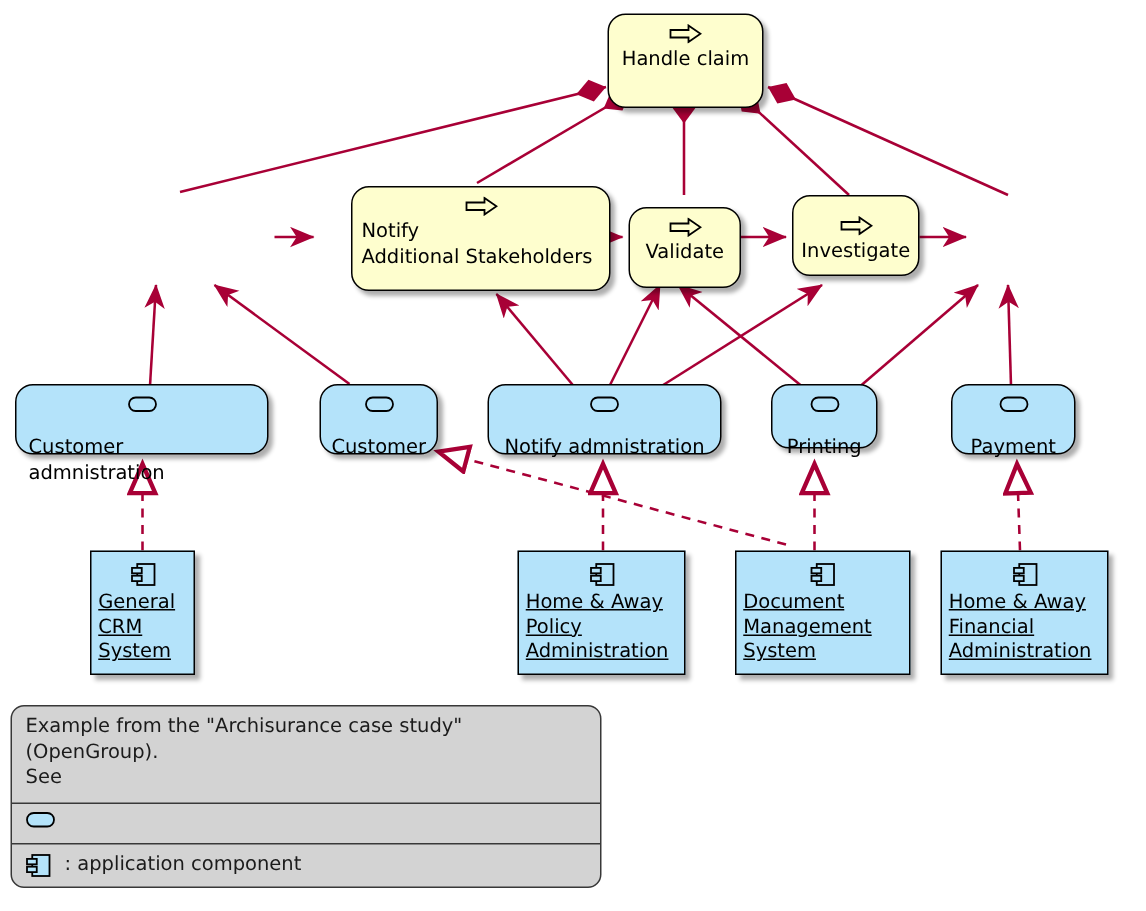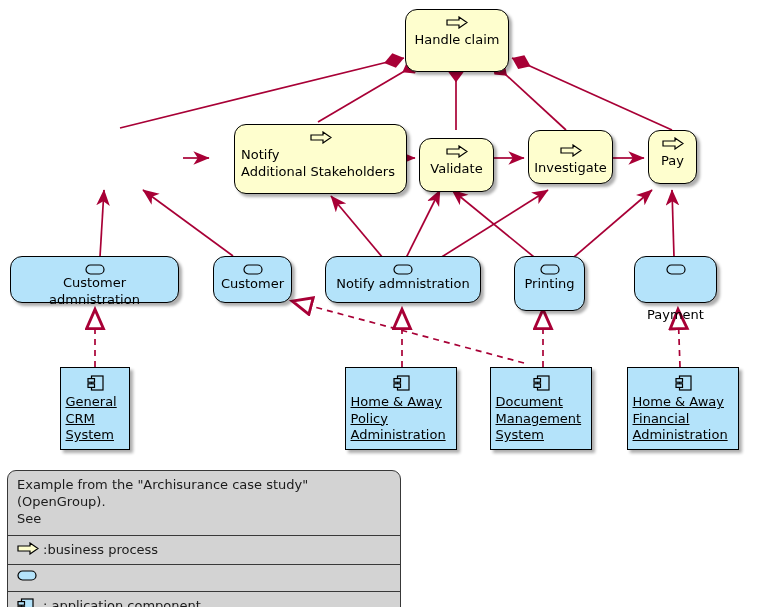--- a/index.html
+++ b/index.html
@@ -32,21 +32,21 @@
   }
   .process .glyph{margin-top:6px;height:15px;}
   .process .label{text-align:center;margin-top:1px;padding:0 8px;}
   .process.leftlabel .label{text-align:left;width:100%;padding:0 0 0 12px;}
 
   
   .service{
     background:#B4E3FA;border-radius:12px;justify-content:flex-start;
   }
   .service .glyph{margin-top:7px;height:12px;}
-  .service .label{text-align:center;margin-top:0;padding:0 8px;}
+  .service .label{text-align:left;margin-top:16px;padding:0 8px;}
 
   
   .component{
     background:#B4E3FA;border-radius:0;justify-content:flex-start;text-decoration:underline;
   }
   .component .glyph{margin-top:7px;height:16px;}
   .component .label{text-align:left;margin-top:3px;width:100%;padding:0 0 0 9px;}
 
   
   .ico{display:block;}
@@ -149,28 +149,20 @@
 
   <div class="node process" style="left:528px;top:130px;width:85px;height:54px;justify-content:center;">
     <span class="glyph">
       <svg class="ico" width="22" height="13" viewBox="0 0 22 13">
         <path d="M1,4 L13,4 L13,1 L21,6.5 L13,12 L13,9 L1,9 z" fill="#FEFECE" stroke="#000" stroke-width="1.2" stroke-linejoin="miter"></path>
       </svg>
     </span>
     <span class="label">Investigate</span>
   </div>
 
-  <div class="node process" style="left:648px;top:130px;width:49px;height:54px;">
-    <span class="glyph">
-      <svg class="ico" width="22" height="13" viewBox="0 0 22 13">
-        <path d="M1,4 L13,4 L13,1 L21,6.5 L13,12 L13,9 L1,9 z" fill="#FEFECE" stroke="#000" stroke-width="1.2" stroke-linejoin="miter"></path>
-      </svg>
-    </span>
-    <span class="label">Pay</span>
-  </div>
 
   <div class="node service" style="left:10px;top:256px;width:169px;height:47px;">
     <span class="glyph">
       <svg class="ico" width="20" height="11" viewBox="0 0 20 11">
         <rect x="1" y="1" width="18" height="9" rx="4.5" ry="4.5" fill="#B4E3FA" stroke="#000" stroke-width="1.2"></rect>
       </svg>
     </span>
     <span class="label">Customer admnistration</span>
   </div>
 
@@ -185,30 +177,30 @@
 
   <div class="node service" style="left:325px;top:256px;width:156px;height:47px;">
     <span class="glyph">
       <svg class="ico" width="20" height="11" viewBox="0 0 20 11">
         <rect x="1" y="1" width="18" height="9" rx="4.5" ry="4.5" fill="#B4E3FA" stroke="#000" stroke-width="1.2"></rect>
       </svg>
     </span>
     <span class="label">Notify admnistration</span>
   </div>
 
-  <div class="node service" style="left:514px;top:256px;width:71px;height:55px;">
+  <div class="node service" style="left:514px;top:256px;width:71px;height:43px;">
     <span class="glyph">
       <svg class="ico" width="20" height="11" viewBox="0 0 20 11">
         <rect x="1" y="1" width="18" height="9" rx="4.5" ry="4.5" fill="#B4E3FA" stroke="#000" stroke-width="1.2"></rect>
       </svg>
     </span>
     <span class="label">Printing</span>
   </div>
 
-  <div class="node service" style="left:634px;top:256px;width:83px;height:47px;gap:32px;">
+  <div class="node service" style="left:634px;top:256px;width:83px;height:47px;">
     <span class="glyph">
       <svg class="ico" width="20" height="11" viewBox="0 0 20 11">
         <rect x="1" y="1" width="18" height="9" rx="4.5" ry="4.5" fill="#B4E3FA" stroke="#000" stroke-width="1.2"></rect>
       </svg>
     </span>
     <span class="label">Payment</span>
   </div>
 
   <div class="node component" style="left:60px;top:367px;width:70px;height:83px;">
     <span class="glyph">
@@ -229,21 +221,21 @@
         <rect x="4.5" y="1" width="11.5" height="14" fill="#B4E3FA" stroke="#000" stroke-width="1.2"></rect>
         <rect x="1" y="3.6" width="6.5" height="3.6" fill="#B4E3FA" stroke="#000" stroke-width="1.2"></rect>
         <rect x="1" y="8.8" width="6.5" height="3.6" fill="#B4E3FA" stroke="#000" stroke-width="1.2"></rect>
       </svg>
     </span>
     <span class="label">Home &amp; Away
 Policy
 Administration</span>
   </div>
 
-  <div class="node component" style="left:490px;top:367px;width:102px;height:83px;">
+  <div class="node component" style="left:490px;top:367px;width:117px;height:83px;">
     <span class="glyph">
       <svg class="ico" width="17" height="16" viewBox="0 0 17 16">
         <rect x="4.5" y="1" width="11.5" height="14" fill="#B4E3FA" stroke="#000" stroke-width="1.2"></rect>
         <rect x="1" y="3.6" width="6.5" height="3.6" fill="#B4E3FA" stroke="#000" stroke-width="1.2"></rect>
         <rect x="1" y="8.8" width="6.5" height="3.6" fill="#B4E3FA" stroke="#000" stroke-width="1.2"></rect>
       </svg>
     </span>
     <span class="label">Document
 Management
 System</span>
@@ -259,28 +251,20 @@
     </span>
     <span class="label">Home &amp; Away
 Financial
 Administration</span>
   </div>
 
   <div id="legend">
     <div class="legend-row note">Example from the "Archisurance case study" (OpenGroup).
 See</div>
 
-    <div class="legend-row">
-      <span class="lico">
-        <svg class="ico" width="22" height="13" viewBox="0 0 22 13">
-          <path d="M1,4 L13,4 L13,1 L21,6.5 L13,12 L13,9 L1,9 z" fill="#FEFECE" stroke="#000" stroke-width="1.2" stroke-linejoin="miter"></path>
-        </svg>
-      </span>
-      <span class="ltxt">:business process</span>
-    </div>
 
     <div class="legend-row">
       <span class="lico">
         <svg class="ico" width="20" height="11" viewBox="0 0 20 11">
           <rect x="1" y="1" width="18" height="9" rx="4.5" ry="4.5" fill="#B4E3FA" stroke="#000" stroke-width="1.2"></rect>
         </svg>
       </span>
     </div>
 
     <div class="legend-row">

